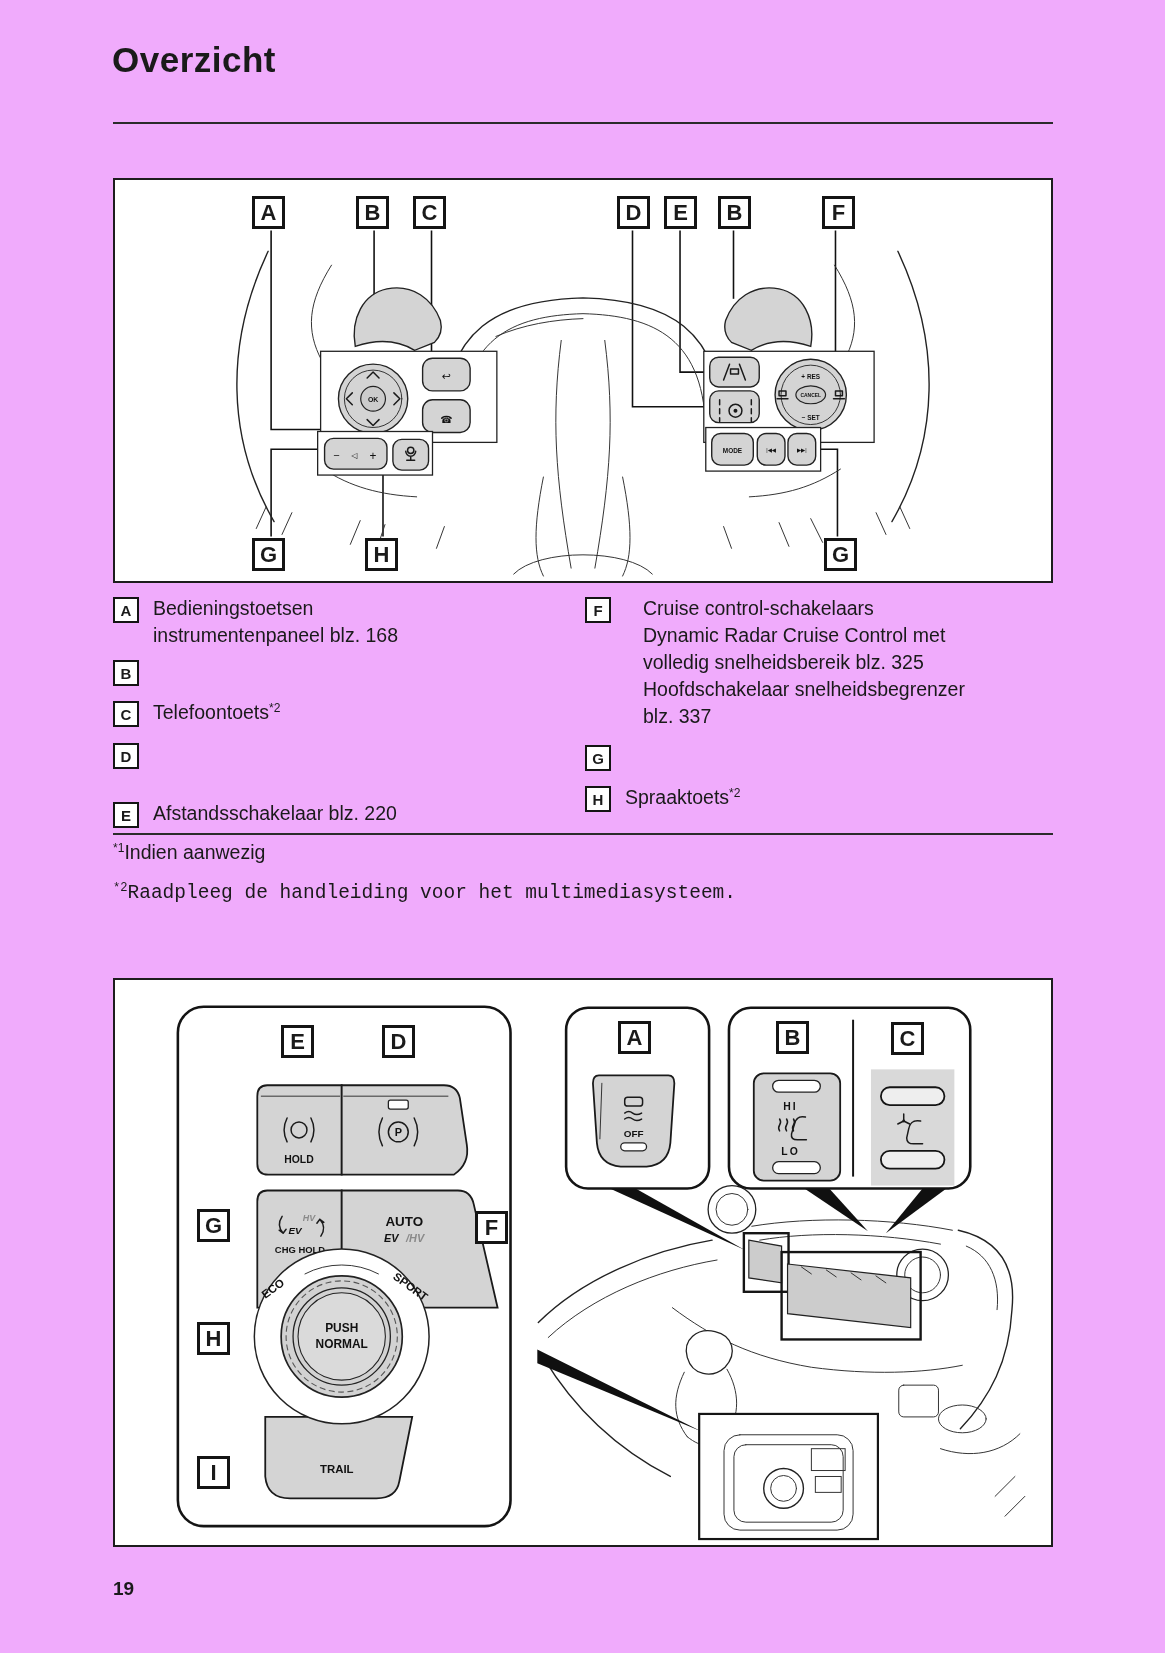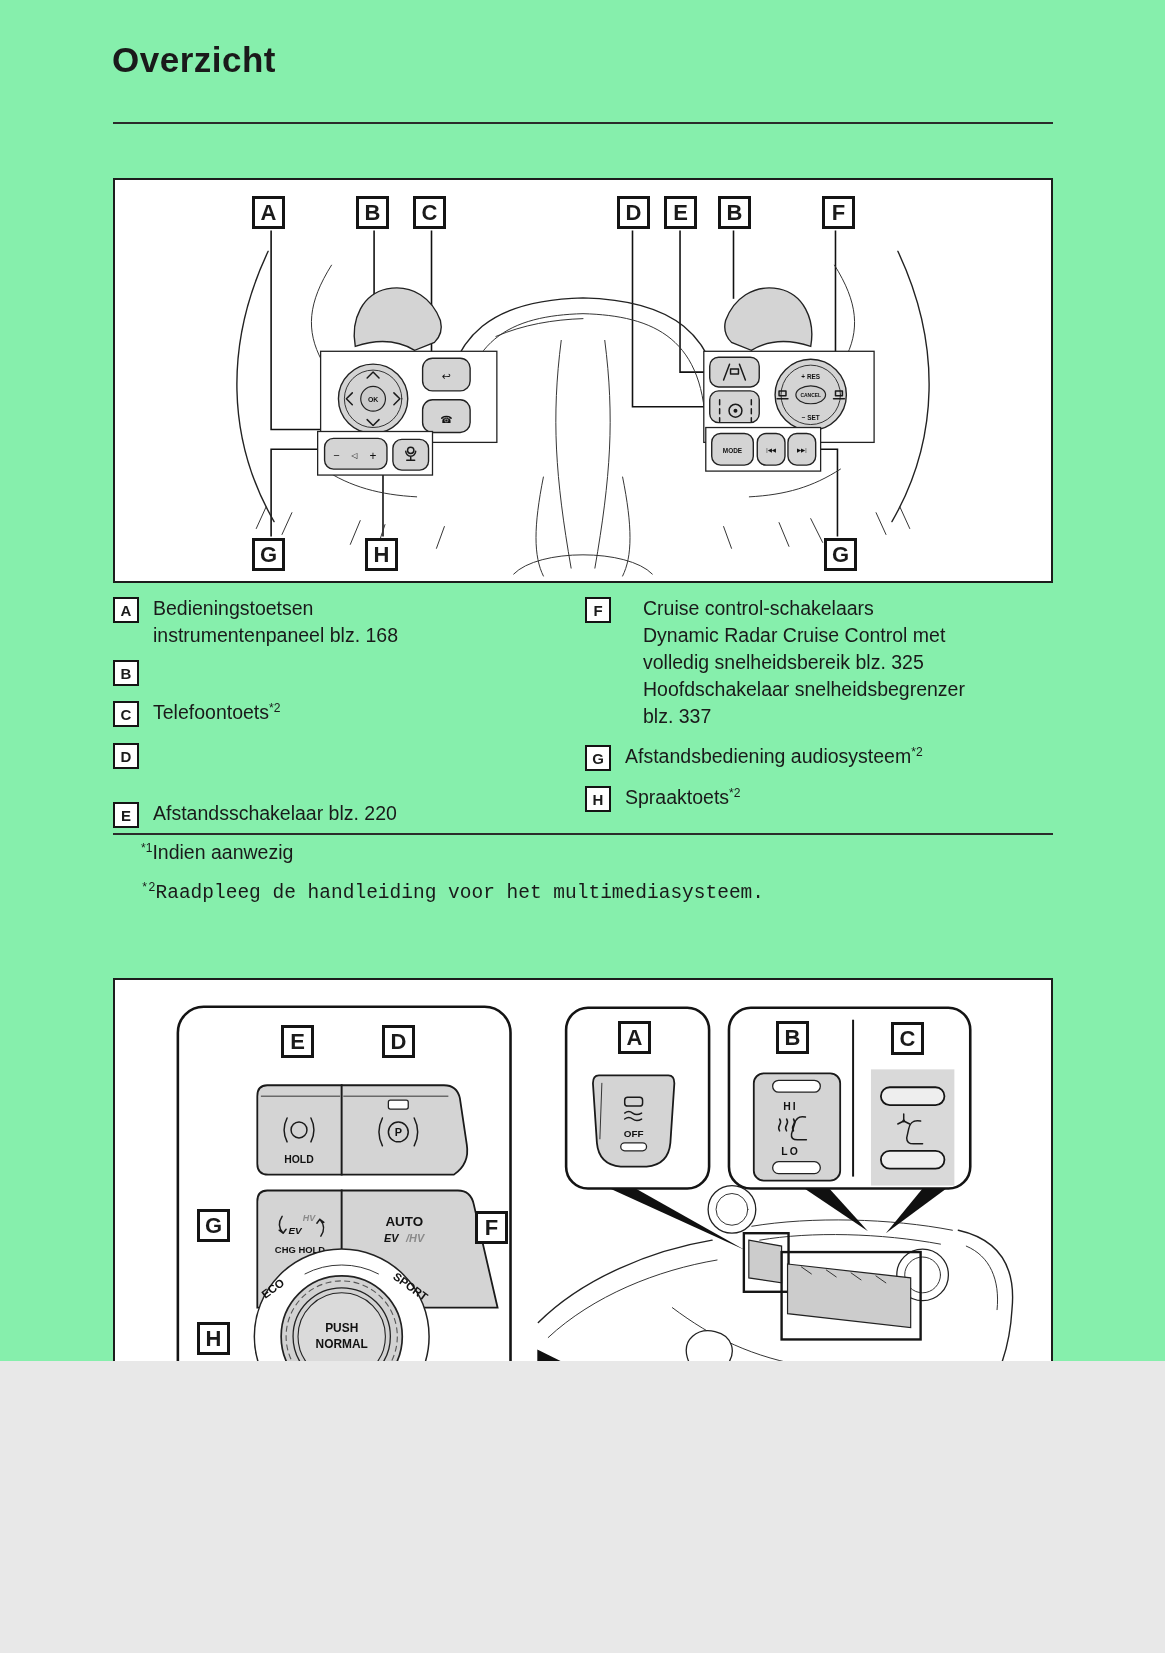--- a/index.html
+++ b/index.html
@@ -1,34 +1,34 @@
 <!DOCTYPE html>
 <html><head>
 <meta charset="utf-8">
 <style>
   html,body{margin:0;padding:0;background:#e8e8e8;}
-  .page{position:relative;width:1165px;height:1361px;background:#86efac;overflow:hidden;
+  .page{position:relative;width:1165px;height:1653px;background:#f0abfc;overflow:hidden;
         font-family:"Liberation Sans",sans-serif;color:#1a1a1a;}
   .abs{position:absolute;}
   .title{left:112px;top:40px;font-size:35px;font-weight:800;letter-spacing:.5px;}
   .rule{left:113px;width:940px;height:2px;background:#2b2b2b;}
   .figure{border:2px solid #1d1d1d;background:#fff;}
   .fig1{left:113px;top:178px;width:936px;height:401px;}
   .fig2{left:113px;top:978px;width:936px;height:565px;}
   svg{display:block;width:100%;height:100%;font-family:"Liberation Sans",sans-serif;}
   .lbl{position:absolute;width:33px;height:33px;border:3px solid #141414;background:#fff;
        display:flex;align-items:center;justify-content:center;font-size:22px;font-weight:800;
        box-sizing:border-box;z-index:5;}
   .leg-item{position:absolute;display:flex;align-items:flex-start;}
   .key{flex:0 0 auto;width:26px;height:26px;border:2px solid #141414;background:#fff;
        display:flex;align-items:center;justify-content:center;font-size:15px;font-weight:800;
        box-sizing:border-box;margin-top:2px;}
   .ltxt{margin-left:14px;font-size:19.5px;line-height:27px;max-width:430px;}
   .ltxt sup{font-size:62%;line-height:0;}
-  .fn{left:113px;font-size:19.5px;margin-left:28px;}
+  .fn{left:113px;font-size:19.5px;}
   .fn sup{font-size:62%;line-height:0;}
   .pageno{left:113px;top:1578px;font-size:19px;font-weight:800;}
   
   .ln{fill:none;stroke:#222;stroke-width:1.4;stroke-linecap:round;}
   .thin{fill:none;stroke:#333;stroke-width:1;stroke-linecap:round;}
   .ldr{fill:none;stroke:#111;stroke-width:1.6;}
   .btn{fill:#d4d4d4;stroke:#222;stroke-width:1.4;}
   .btn2{fill:#d4d4d4;stroke:#1a1a1a;stroke-width:1.8;}
   .frame{fill:#ffffff;stroke:#222;stroke-width:1.3;}
   .panel{fill:#ffffff;stroke:#141414;stroke-width:2.6;}
@@ -184,21 +184,20 @@
     <div class="key">E</div>
     <div class="ltxt">Afstandsschakelaar blz. 220</div>
   </div>
 
   <div class="leg-item" style="left:585px;top:595px;">
     <div class="key">F</div>
     <div class="ltxt" style="max-width:450px;margin-left:32px;">Cruise control-schakelaars<br>Dynamic Radar Cruise Control met<br>volledig snelheidsbereik blz. 325<br>Hoofdschakelaar snelheidsbegrenzer<br>blz. 337</div>
   </div>
   <div class="leg-item" style="left:585px;top:743px;">
     <div class="key">G</div>
-    <div class="ltxt" style="max-width:450px;">Afstandsbediening audiosysteem<sup>*2</sup></div>
   </div>
   <div class="leg-item" style="left:585px;top:784px;">
     <div class="key">H</div>
     <div class="ltxt" style="max-width:450px;">Spraaktoets<sup>*2</sup></div>
   </div>
 
   <div class="abs rule" style="top:833px;"></div>
   <div class="abs fn" style="top:841px;"><sup>*1</sup>Indien aanwezig</div>
   <div class="abs fn" style="top:882px;font-family:Liberation Mono, monospace;"><sup>*2</sup>Raadpleeg de handleiding voor het multimediasysteem.</div>
 
@@ -353,14 +352,14 @@
   <div class="lbl" style="left:281px;top:1025px;">E</div>
   <div class="lbl" style="left:382px;top:1025px;">D</div>
   <div class="lbl" style="left:618px;top:1021px;">A</div>
   <div class="lbl" style="left:776px;top:1021px;">B</div>
   <div class="lbl" style="left:891px;top:1022px;">C</div>
   <div class="lbl" style="left:197px;top:1209px;">G</div>
   <div class="lbl" style="left:475px;top:1211px;">F</div>
   <div class="lbl" style="left:197px;top:1322px;">H</div>
   <div class="lbl" style="left:197px;top:1456px;">I</div>
 
-  <div class="abs pageno">20</div>
+  <div class="abs pageno">19</div>
 </div>
 
 </body></html>

